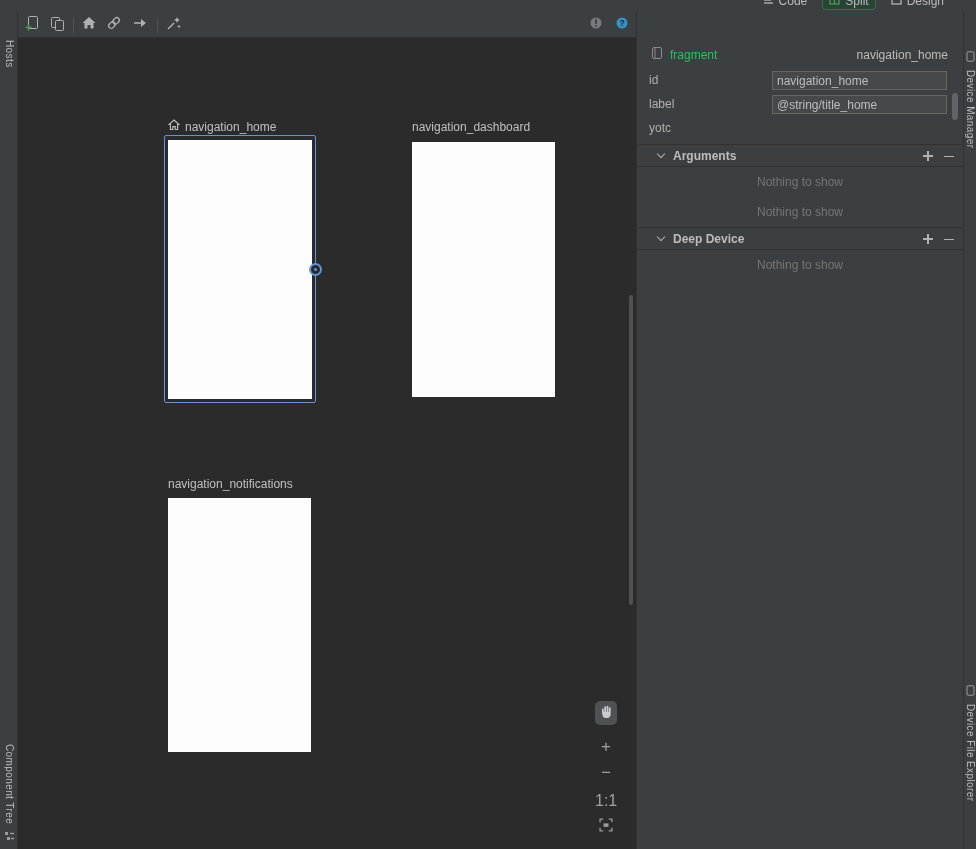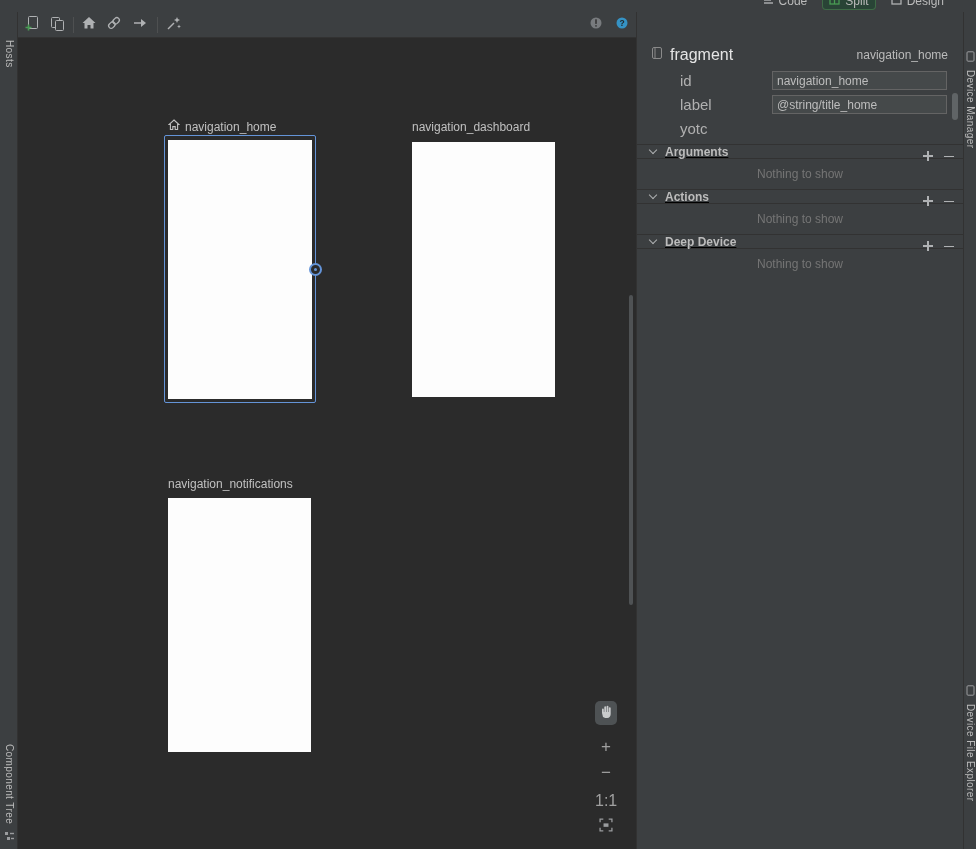--- a/index.html
+++ b/index.html
@@ -46,39 +46,39 @@
   .zoom-ratio{ top:754px; font-size:16px; }
   .zoom-fit  { position:absolute; left:581px; top:780px; width:14px; height:14px; cursor:pointer; }
 
   
   .attrs { position:absolute; left:636px; top:12px; width:327px; height:837px; background:#3c3f41; border-left:1px solid #323232; }
   .attrs-header { position:relative; height:27px; }
   .attrs-title { position:absolute; left:13px; top:0; line-height:27px; font-size:12px; color:#bbbbbb; }
   .attrs-gear { position:absolute; right:33px; top:6px; cursor:pointer; }
   .attrs-hide { position:absolute; right:10px; top:12px; width:11px; height:2px; background:#afb1b3; cursor:pointer; }
   .comp-row { position:absolute; left:0; top:33px; width:100%; height:20px; padding:0 15px 0 14px; display:flex; align-items:center; }
-  .comp-type { margin-left:7px; font-size:16px; color:#e5e5e5;text-align:right; }
+  .comp-type { margin-left:7px; font-size:12px; color:#22c55e;text-align:right; }
   .comp-id { margin-left:auto; font-size:12px; color:#bbbbbb; }
   .field-row { position:absolute; left:0; width:100%; height:19px; }
   .row-id    { top:59px; }
   .row-label { top:83px; }
   .row-name  { top:107px; }
-  .field-label { position:absolute; left:12px; top:0; line-height:19px; font-size:15px; color:#b0b0b0;margin-left:31px; }
+  .field-label { position:absolute; left:12px; top:0; line-height:19px; font-size:12px; color:#b0b0b0; }
   .field-input { position:absolute; left:135px; top:0; width:175px; height:19px; background:#45494a;
                  border:1px solid #646464; color:#bdbdbd; font-size:12px; padding:0 4px;
                  font-family:"Liberation Sans", sans-serif; outline:none; }
   .combo { position:absolute; left:135px; top:0; width:175px; height:19px; background:#45494a; border:1px solid #646464;
            display:flex; align-items:center; padding:0 4px 0 5px; cursor:pointer; }
   .combo-value { flex:1; font-size:12px; color:#bdbdbd; white-space:nowrap; overflow:hidden; }
   .combo-arrow { width:0; height:0; border-left:4px solid transparent; border-right:4px solid transparent; border-top:5px solid #9fa1a3; }
   .attrs-scroll { position:absolute; right:5px; top:81px; width:6px; height:27px; background:#606466; border-radius:3px; cursor:pointer; }
 
   .sections { position:absolute; left:0; top:132px; width:100%; }
-  .sec-header { position:relative; height:15px; border-top:1px solid #323232; border-bottom:1px solid #323232;
-                display:flex; align-items:center; padding-left:13px; cursor:pointer;text-decoration:underline; }
+  .sec-header { position:relative; height:23px; border-top:1px solid #323232; border-bottom:1px solid #323232;
+                display:flex; align-items:center; padding-left:21px; cursor:pointer; }
   .chev { width:6px; height:6px; border-right:1.4px solid #aeb0b2; border-bottom:1.4px solid #aeb0b2;
           transform:rotate(45deg); margin-right:9px; margin-top:-3px; }
   .sec-title { font-size:12px; font-weight:bold; color:#bcbcbc; }
   .icon-plus { position:absolute; right:30px; top:6px; width:10px; height:10px; cursor:pointer; }
   .icon-plus::before { content:""; position:absolute; left:0; top:4.2px; width:10px; height:1.6px; background:#afb1b3; }
   .icon-plus::after  { content:""; position:absolute; left:4.2px; top:0; width:1.6px; height:10px; background:#afb1b3; }
   .icon-minus { position:absolute; right:9px; top:10.5px; width:10px; height:1.6px; background:#afb1b3; cursor:pointer; }
   .sec-empty { height:30px; line-height:30px; text-align:center; font-size:12px; color:#757575; }
 </style>
 </head>
@@ -304,26 +304,20 @@
 
     <div class="sections">
       <div class="sec-header">
         <span class="chev"></span>
         <span class="sec-title">Arguments</span>
         <span class="icon-plus"></span>
         <span class="icon-minus"></span>
       </div>
       <div class="sec-empty">Nothing to show</div>
 
-      <div class="sec-header">
-        <span class="chev"></span>
-        <span class="sec-title">Actions</span>
-        <span class="icon-plus"></span>
-        <span class="icon-minus"></span>
-      </div>
       <div class="sec-empty">Nothing to show</div>
 
       <div class="sec-header">
         <span class="chev"></span>
         <span class="sec-title">Deep Device</span>
         <span class="icon-plus"></span>
         <span class="icon-minus"></span>
       </div>
       <div class="sec-empty">Nothing to show</div>
     </div>

